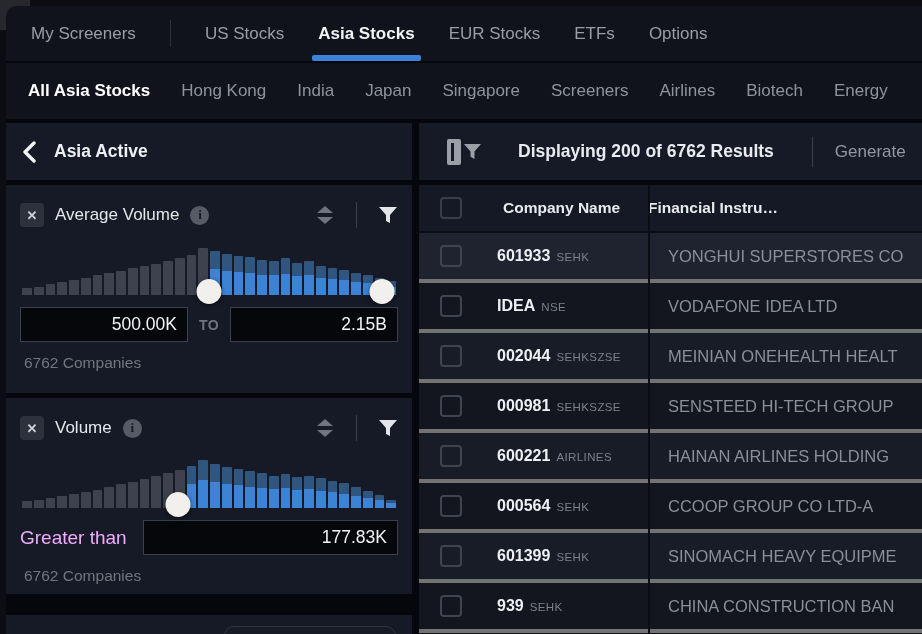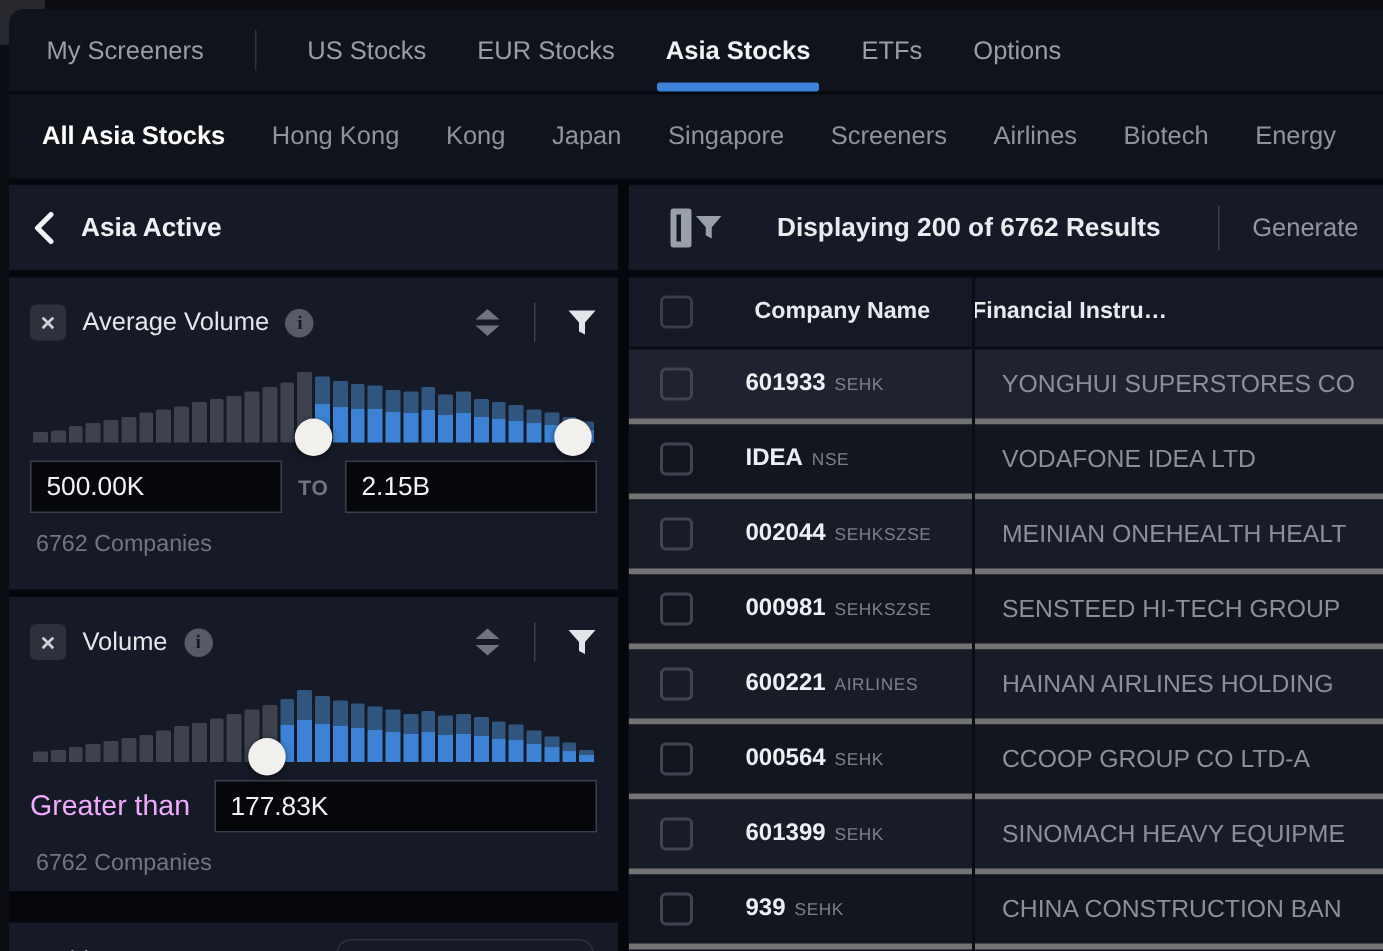--- a/index.html
+++ b/index.html
@@ -49,21 +49,21 @@
   .info-icon { width:19px; height:19px; border-radius:50%; background:#565b66; color:#161a26; font-size:13px; font-weight:700; display:flex; align-items:center; justify-content:center; font-family:"Liberation Serif", serif; }
   .spacer { flex:1; }
   .icon-divider { width:1px; height:26px; background:#3a3f4a; margin:0 10px; }
 
   .histogram { position:relative; height:56px; display:flex; align-items:flex-end; gap:2px; margin:4px 2px 12px; }
   .bar { flex:1; background:#3d424e; border-radius:1px 1px 0 0; }
   .bar.blue { background:linear-gradient(180deg,#30557f 0%,#30557f 42%,#3c83d6 42%,#3c83d6 100%); }
   .handle { position:absolute; width:25px; height:25px; border-radius:50%; background:#f1f0ec; bottom:-9px; transform:translateX(-50%); box-shadow:0 1px 4px rgba(0,0,0,.55); }
 
   .range-row { display:flex; align-items:center; margin-top:8px; }
-  .num-input { height:35px; background:#06070b; border:1px solid #3a4050; color:#f2f3f6; font-size:17.5px; text-align:left; padding:0 10px; font-family:"Liberation Sans",sans-serif; outline:none; }
+  .num-input { height:35px; background:#06070b; border:1px solid #3a4050; color:#f2f3f6; font-size:17.5px; text-align:right; padding:0 10px; font-family:"Liberation Sans",sans-serif; outline:none; }
   .range-input { width:168px; }
   .to-label { flex:1; text-align:center; color:#6f747e; font-size:14px; font-weight:700; letter-spacing:.5px; }
   .companies { margin:12px 0 0 4px; color:#71767f; font-size:15.5px; }
 
   .greater-row { display:flex; align-items:center; margin-top:8px; gap:16px; }
   .greater-label { color:#f0abfc; font-size:19px; white-space:nowrap; }
   .greater-input { flex:1; }
 
   .add-row { flex:1; display:flex; align-items:flex-start; padding:0 16px 0 24px; overflow:hidden;margin-top:16px; }
   .add-label { color:#868b95; font-size:16.5px; margin-top:16px; }
@@ -96,30 +96,30 @@
 </style>
 </head>
 <body>
 
 <div class="app">
 
   <div class="tabbar">
     <div class="tab">My Screeners</div>
     <div class="tab-sep"></div>
     <div class="tab">US Stocks</div>
+    <div class="tab active">Asia Stocks</div>
     <div class="tab">EUR Stocks</div>
-    <div class="tab active">Asia Stocks</div>
     <div class="tab">ETFs</div>
     <div class="tab">Options</div>
   </div>
 
   <div class="subnav">
     <div class="subnav-item active">All Asia Stocks</div>
     <div class="subnav-item">Hong Kong</div>
-    <div class="subnav-item">Kong</div>
+    <div class="subnav-item">India</div>
     <div class="subnav-item">Japan</div>
     <div class="subnav-item">Singapore</div>
     <div class="subnav-item">Screeners</div>
     <div class="subnav-item">Airlines</div>
     <div class="subnav-item">Biotech</div>
     <div class="subnav-item">Energy</div>
   </div>
 
   <div class="content">
 

